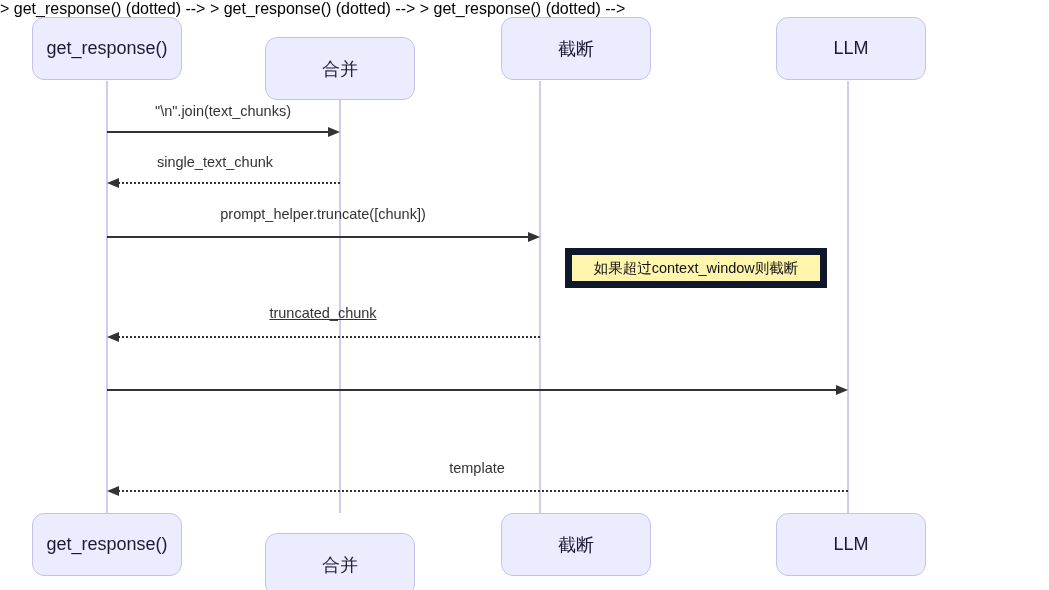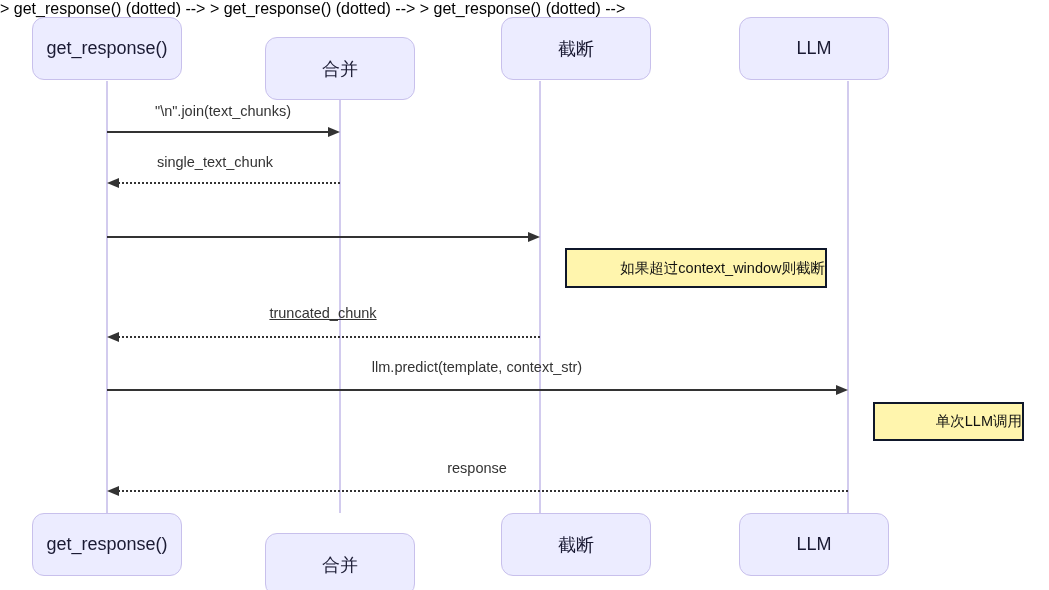--- a/index.html
+++ b/index.html
@@ -40,21 +40,21 @@
     justify-content: center;
     font-size: 18px;
     color: #1a1a33;
     box-sizing: border-box;
   }
   .actor.top { top: 17px; }
   .actor.bottom { top: 513px; }
   .actor.p1 { left: 32px; }
   .actor.p2 { left: 265px; margin-top: 20px; }
   .actor.p3 { left: 465px; margin-left: 36px; }
-  .actor.p4 { left: 739px; }
+  .actor.p4 { left: 776px; }
 
   
   .msg-label {
     position: absolute;
     transform: translateX(-50%);
     white-space: nowrap;
     font-size: 14.5px;
     color: #333333;
   }
 
@@ -74,24 +74,24 @@
     border-top: 5px solid transparent;
     border-bottom: 5px solid transparent;
   }
   .arrowhead.right { border-left: 12px solid #333333; }
   .arrowhead.left  { border-right: 12px solid #333333; }
 
   
   .note {
     position: absolute;
     background: #fff5ad;
-    border: 2px solid #0f172a;
+    border: 7px solid #0f172a;
     display: flex;
     align-items: center;
-    justify-content: flex-end;
+    justify-content: center;
     font-size: 14.5px;
     color: #111111;
     box-sizing: border-box;
     white-space: nowrap;
   }
   .note.n1 { left: 565px; top: 248px; width: 262px; height: 40px; }
   .note.n2 { left: 873px; top: 402px; width: 151px; height: 39px; }
 </style>
 </head>
 <body>
@@ -122,45 +122,42 @@
   <div class="msg-label" style="left:223px; top:103px;">"\n".join(text_chunks)</div>
   <div class="msg-line" style="left:107px; top:131px; width:228px;"></div>
   <div class="arrowhead right" style="left:328px; top:127px;"></div>
 
   &gt; get_response() (dotted) --&gt;
   <div class="msg-label" style="left:215px; top:154px;">single_text_chunk</div>
   <div class="msg-line dotted" style="left:115px; top:182px; width:225px;"></div>
   <div class="arrowhead left" style="left:107px; top:178px;"></div>
 
   
+  <div class="msg-label" style="left:323px; top:206px;">prompt_helper.truncate([chunk])</div>
   <div class="msg-line" style="left:107px; top:236px; width:428px;"></div>
   <div class="arrowhead right" style="left:528px; top:232px;"></div>
 
   
   <div class="note n1">
     <span>如果超过context_window则截断</span>
   </div>
 
   &gt; get_response() (dotted) --&gt;
   <div class="msg-label" style="left:323px; top:305px;text-decoration:underline;">truncated_chunk</div>
   <div class="msg-line dotted" style="left:115px; top:336px; width:425px;"></div>
   <div class="arrowhead left" style="left:107px; top:332px;"></div>
 
   
-  <div class="msg-label" style="left:477px; top:359px;">llm.predict(template, context_str)</div>
   <div class="msg-line" style="left:107px; top:389px; width:736px;"></div>
   <div class="arrowhead right" style="left:836px; top:385px;"></div>
 
   
-  <div class="note n2">
-    <span>单次LLM调用</span>
-  </div>
 
   &gt; get_response() (dotted) --&gt;
-  <div class="msg-label" style="left:477px; top:460px;">response</div>
+  <div class="msg-label" style="left:477px; top:460px;">template</div>
   <div class="msg-line dotted" style="left:115px; top:490px; width:733px;"></div>
   <div class="arrowhead left" style="left:107px; top:486px;"></div>
 
   
   <div class="actor bottom p1">
     <span>get_response()</span>
   </div>
   <div class="actor bottom p2">
     <span>合并</span>
   </div>

